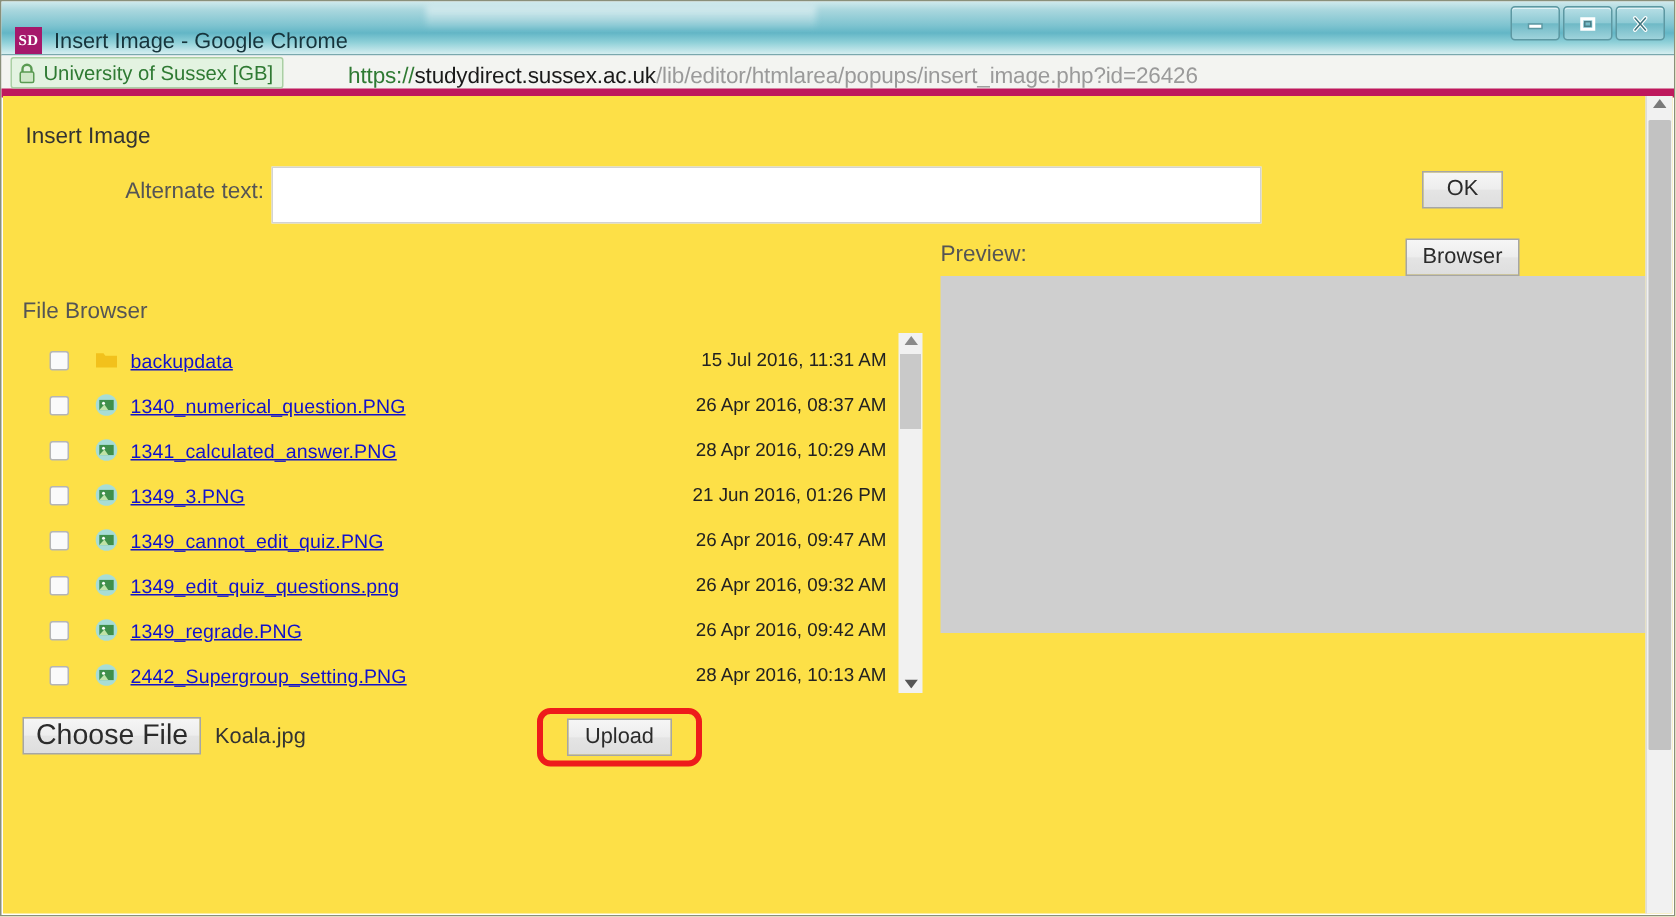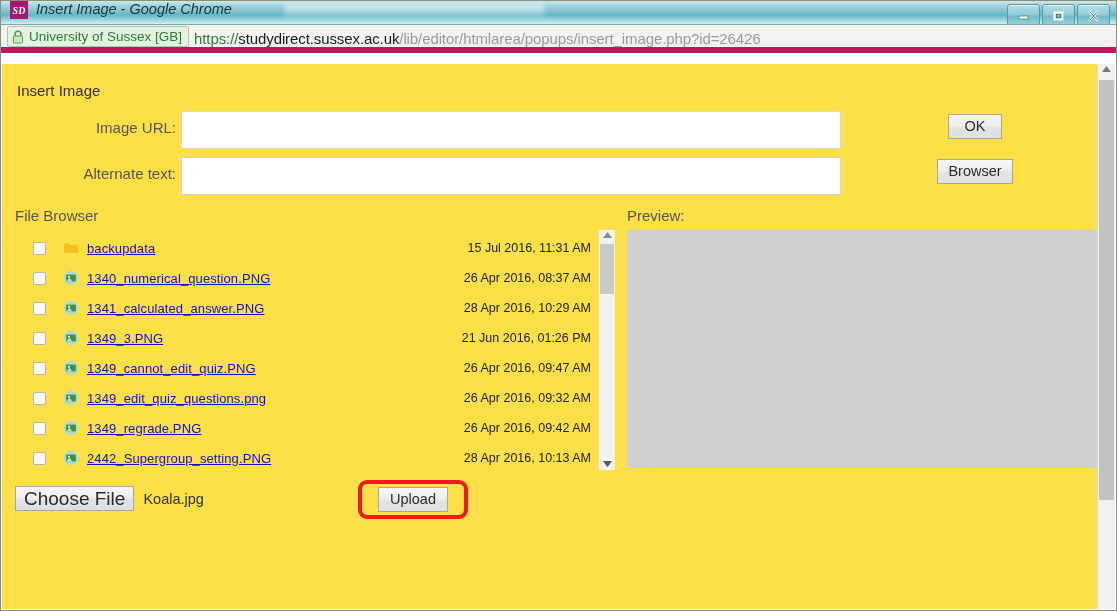--- a/index.html
+++ b/index.html
@@ -15,28 +15,27 @@
 
   
   .window {
     position: absolute; inset: 0;
     border: 1px solid #8a8f7a;
     box-sizing: border-box;
     background: #ffffff;
   }
   .titlebar {
     position: relative;
-    height: 24px;
+    height: 36px;
     background: linear-gradient(to bottom,
       #cfe9ec 0%, #aad7de 16%, #7fc4d0 45%, #63b6c6 60%, #8fd0d8 78%, #d5eef0 100%);
     border-bottom: 1px solid #7aa8ad;
-    display: flex; align-items: flex-start;
+    display: flex; align-items: flex-end;
     box-sizing: border-box;
     overflow: hidden;
-    font-style: italic;
   }
   .titlebar-ghost {
     position: absolute;
     left: 283px; top: 3px;
     width: 260px; height: 14px;
     background: linear-gradient(to bottom, rgba(255,255,255,.55), rgba(180,220,226,.25));
     filter: blur(2px);
     pointer-events: none;
   }
   .favicon {
@@ -99,20 +98,21 @@
   .ev-text {
     font-size: 13.5px;
     color: #2f7a33;
     white-space: nowrap;
   }
   .url {
     font-size: 15px;
     color: #9a9a9a;
     white-space: nowrap;
     letter-spacing: -.1px;
+    margin-left: 38px;
   }
   .url .host { color: #1a1a1a; }
   .url .scheme { color: #2f7a33; }
 
   
   .viewport {
     position: absolute;
     left: 1px; right: 1px;
     top: 63px; bottom: 1px;
     background: #fde047;
@@ -201,21 +201,21 @@
   
   .section-row {
     display: flex;
     margin-top: 12px;
   }
   .fb-title, .pv-title {
     font-size: 15px;
     color: #555;
     margin-bottom: 6px;
   }
-  .fb-col { width: 600px; flex: none; position: relative; }
+  .fb-col { width: 600px; flex: none; position: relative; margin-top: 38px; }
   .pv-col { flex: 1 1 auto; padding-left: 12px; position: relative; }
 
   .fb-list-wrap {
     display: flex;
     height: 240px;
   }
   .fb-list {
     flex: 1 1 auto;
     overflow: hidden;
     padding-top: 3px;
@@ -354,24 +354,20 @@
     <div class="url">
       <span class="scheme">https://</span><span class="host">studydirect.sussex.ac.uk</span><span>/lib/editor/htmlarea/popups/insert_image.php?id=26426</span>
     </div>
   </div>
 
   <div class="viewport">
     <div class="page">
 
       <div class="form-title">Insert Image</div>
 
-      <div class="field-row">
-        <div class="field-label">Image URL:</div>
-        <input class="text-input" type="text" value="" style="">
-      </div>
 
       <div class="field-row">
         <div class="field-label">Alternate text:</div>
         <input class="text-input" type="text" value="" style="">
       </div>
 
       <div class="side-buttons">
         <button class="btn btn-ok">OK</button>
         <button class="btn btn-cancel">Browser</button>
       </div>

